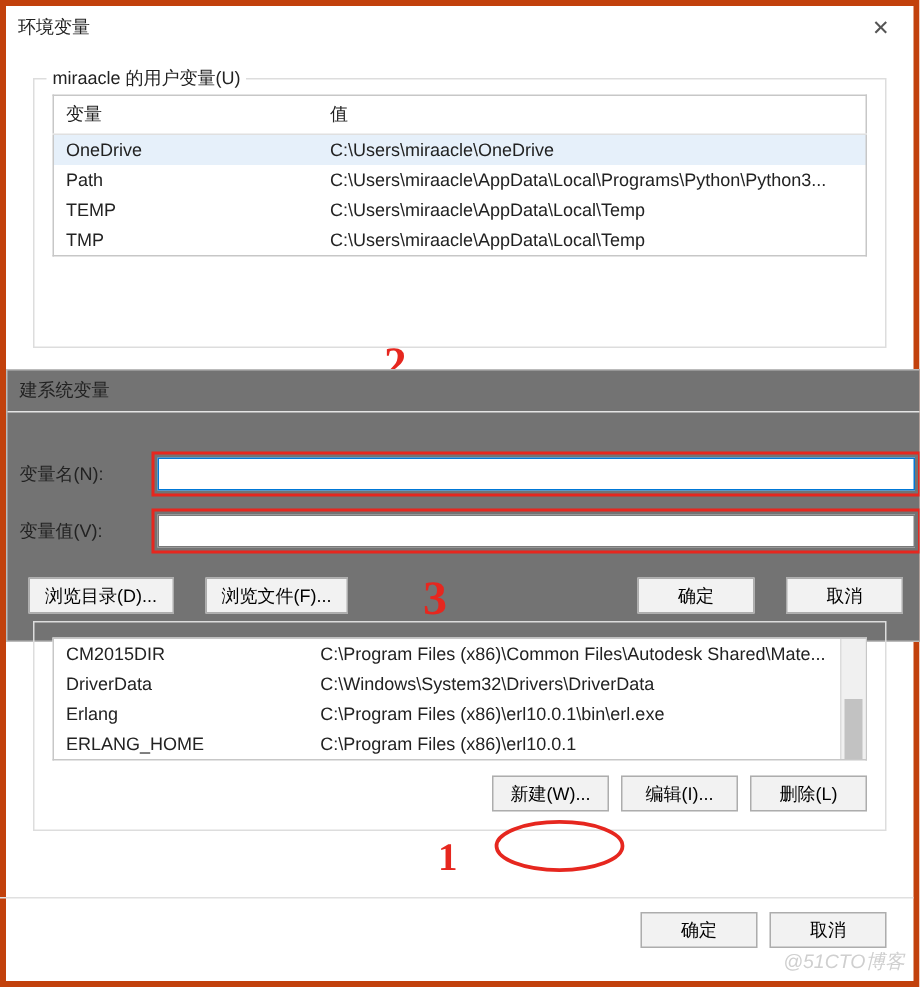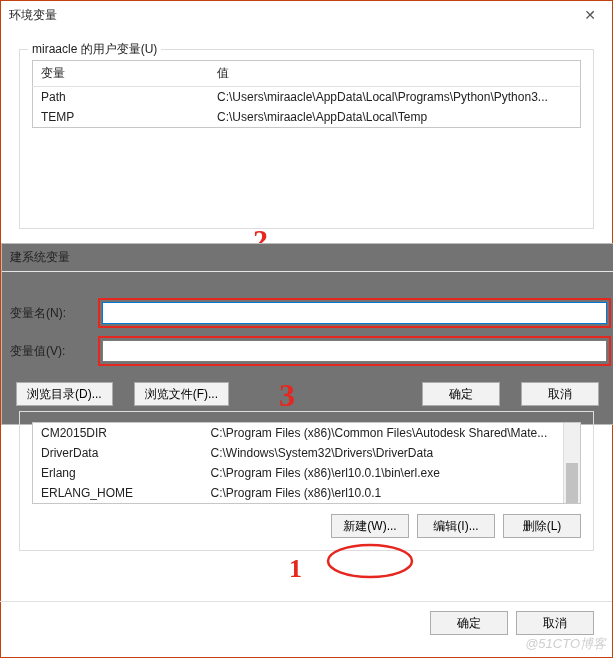--- a/index.html
+++ b/index.html
@@ -11,21 +11,21 @@
     font-size: 12px;
     color: #222;
     background: #fff;
     overflow: hidden;
   }
   .window {
     position: relative;
     width: 613px;
     height: 658px;
     background: #fff;
-    border: 1px solid #c2410c;
+    border: 4px solid #c2410c;
     box-sizing: border-box;
   }
   .titlebar {
     display: flex;
     justify-content: space-between;
     align-items: center;
     padding: 4px 8px;
     height: 28px;
     box-sizing: border-box;
   }
@@ -231,26 +231,34 @@
   <div class="group" style="height:180px;">
     <span class="group-legend">miraacle 的用户变量(U)</span>
     <table class="grid">
       <thead>
         <tr>
           <th>变量</th>
           <th>值</th>
         </tr>
       </thead>
       <tbody>
+        <tr class="sel">
+          <td>OneDrive</td>
+          <td>C:\Users\miraacle\OneDrive</td>
+        </tr>
         <tr>
           <td>Path</td>
           <td>C:\Users\miraacle\AppData\Local\Programs\Python\Python3...</td>
         </tr>
         <tr>
           <td>TEMP</td>
+          <td>C:\Users\miraacle\AppData\Local\Temp</td>
+        </tr>
+        <tr>
+          <td>TMP</td>
           <td>C:\Users\miraacle\AppData\Local\Temp</td>
         </tr>
       </tbody>
     </table>
   </div>
 
   <div class="anno n2" style="left:252px; top:222px;">2</div>
 
   <div class="dialog">
     <div class="dialog-title">建系统变量</div>

